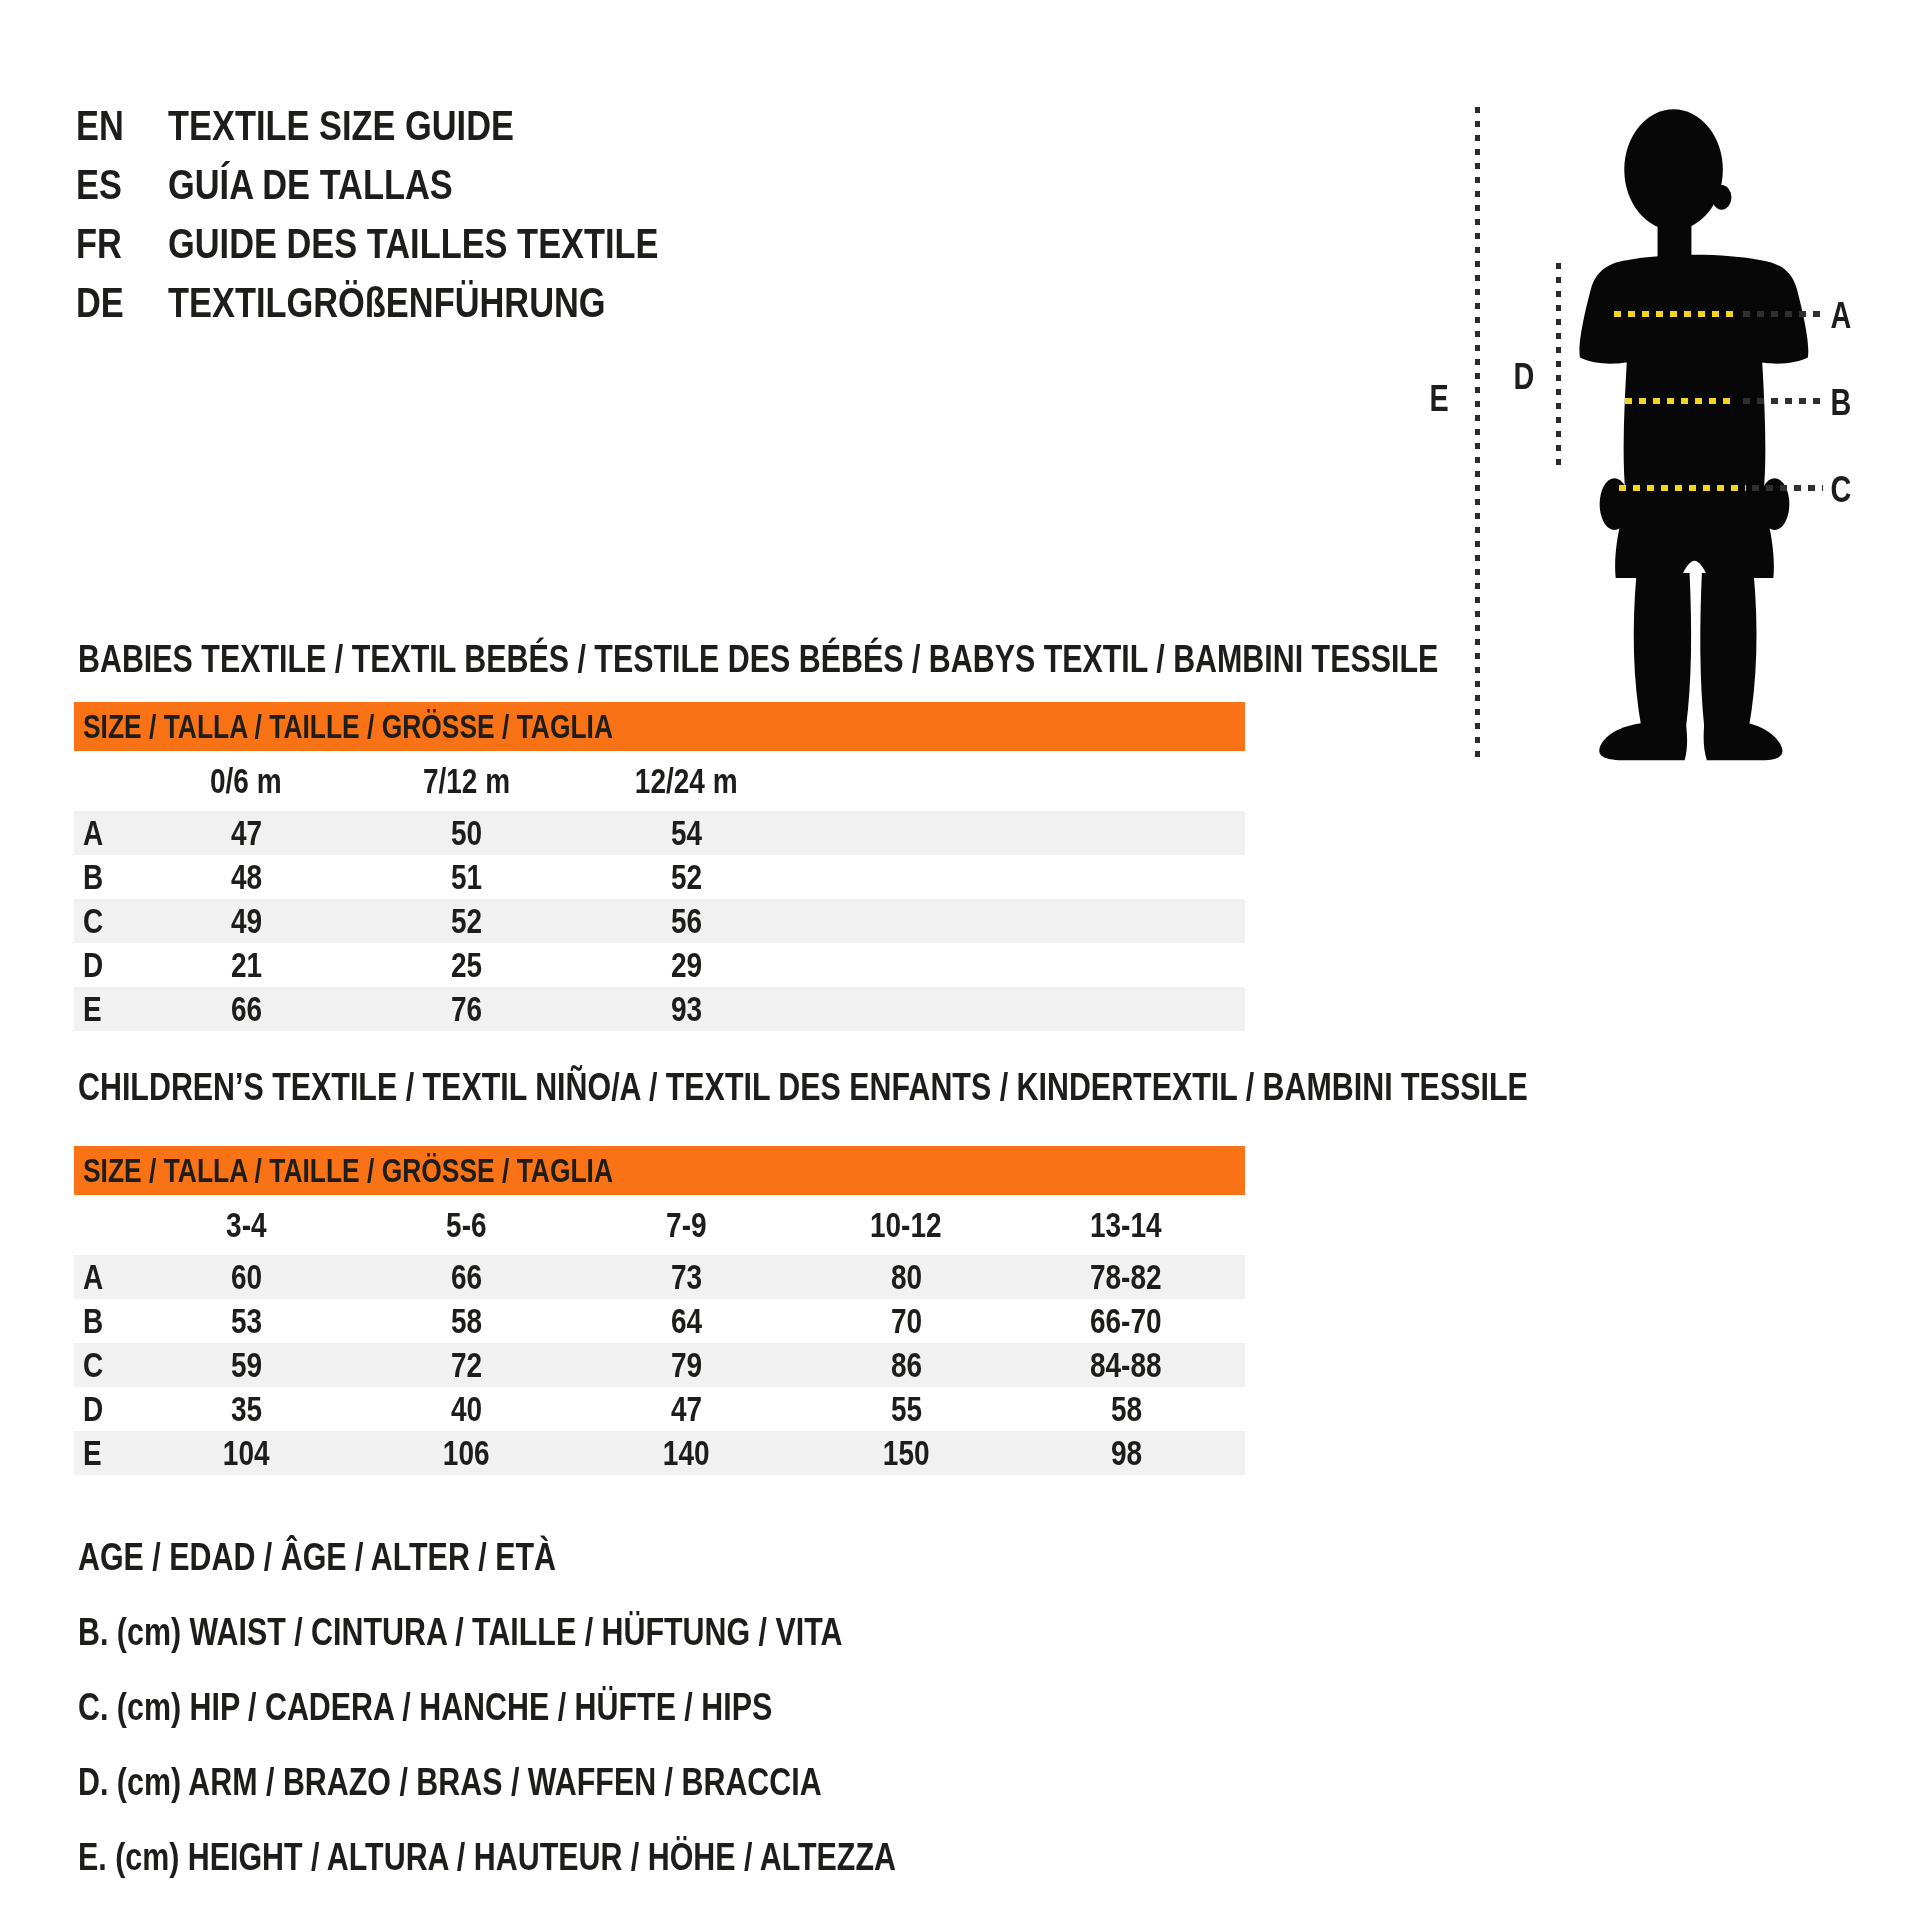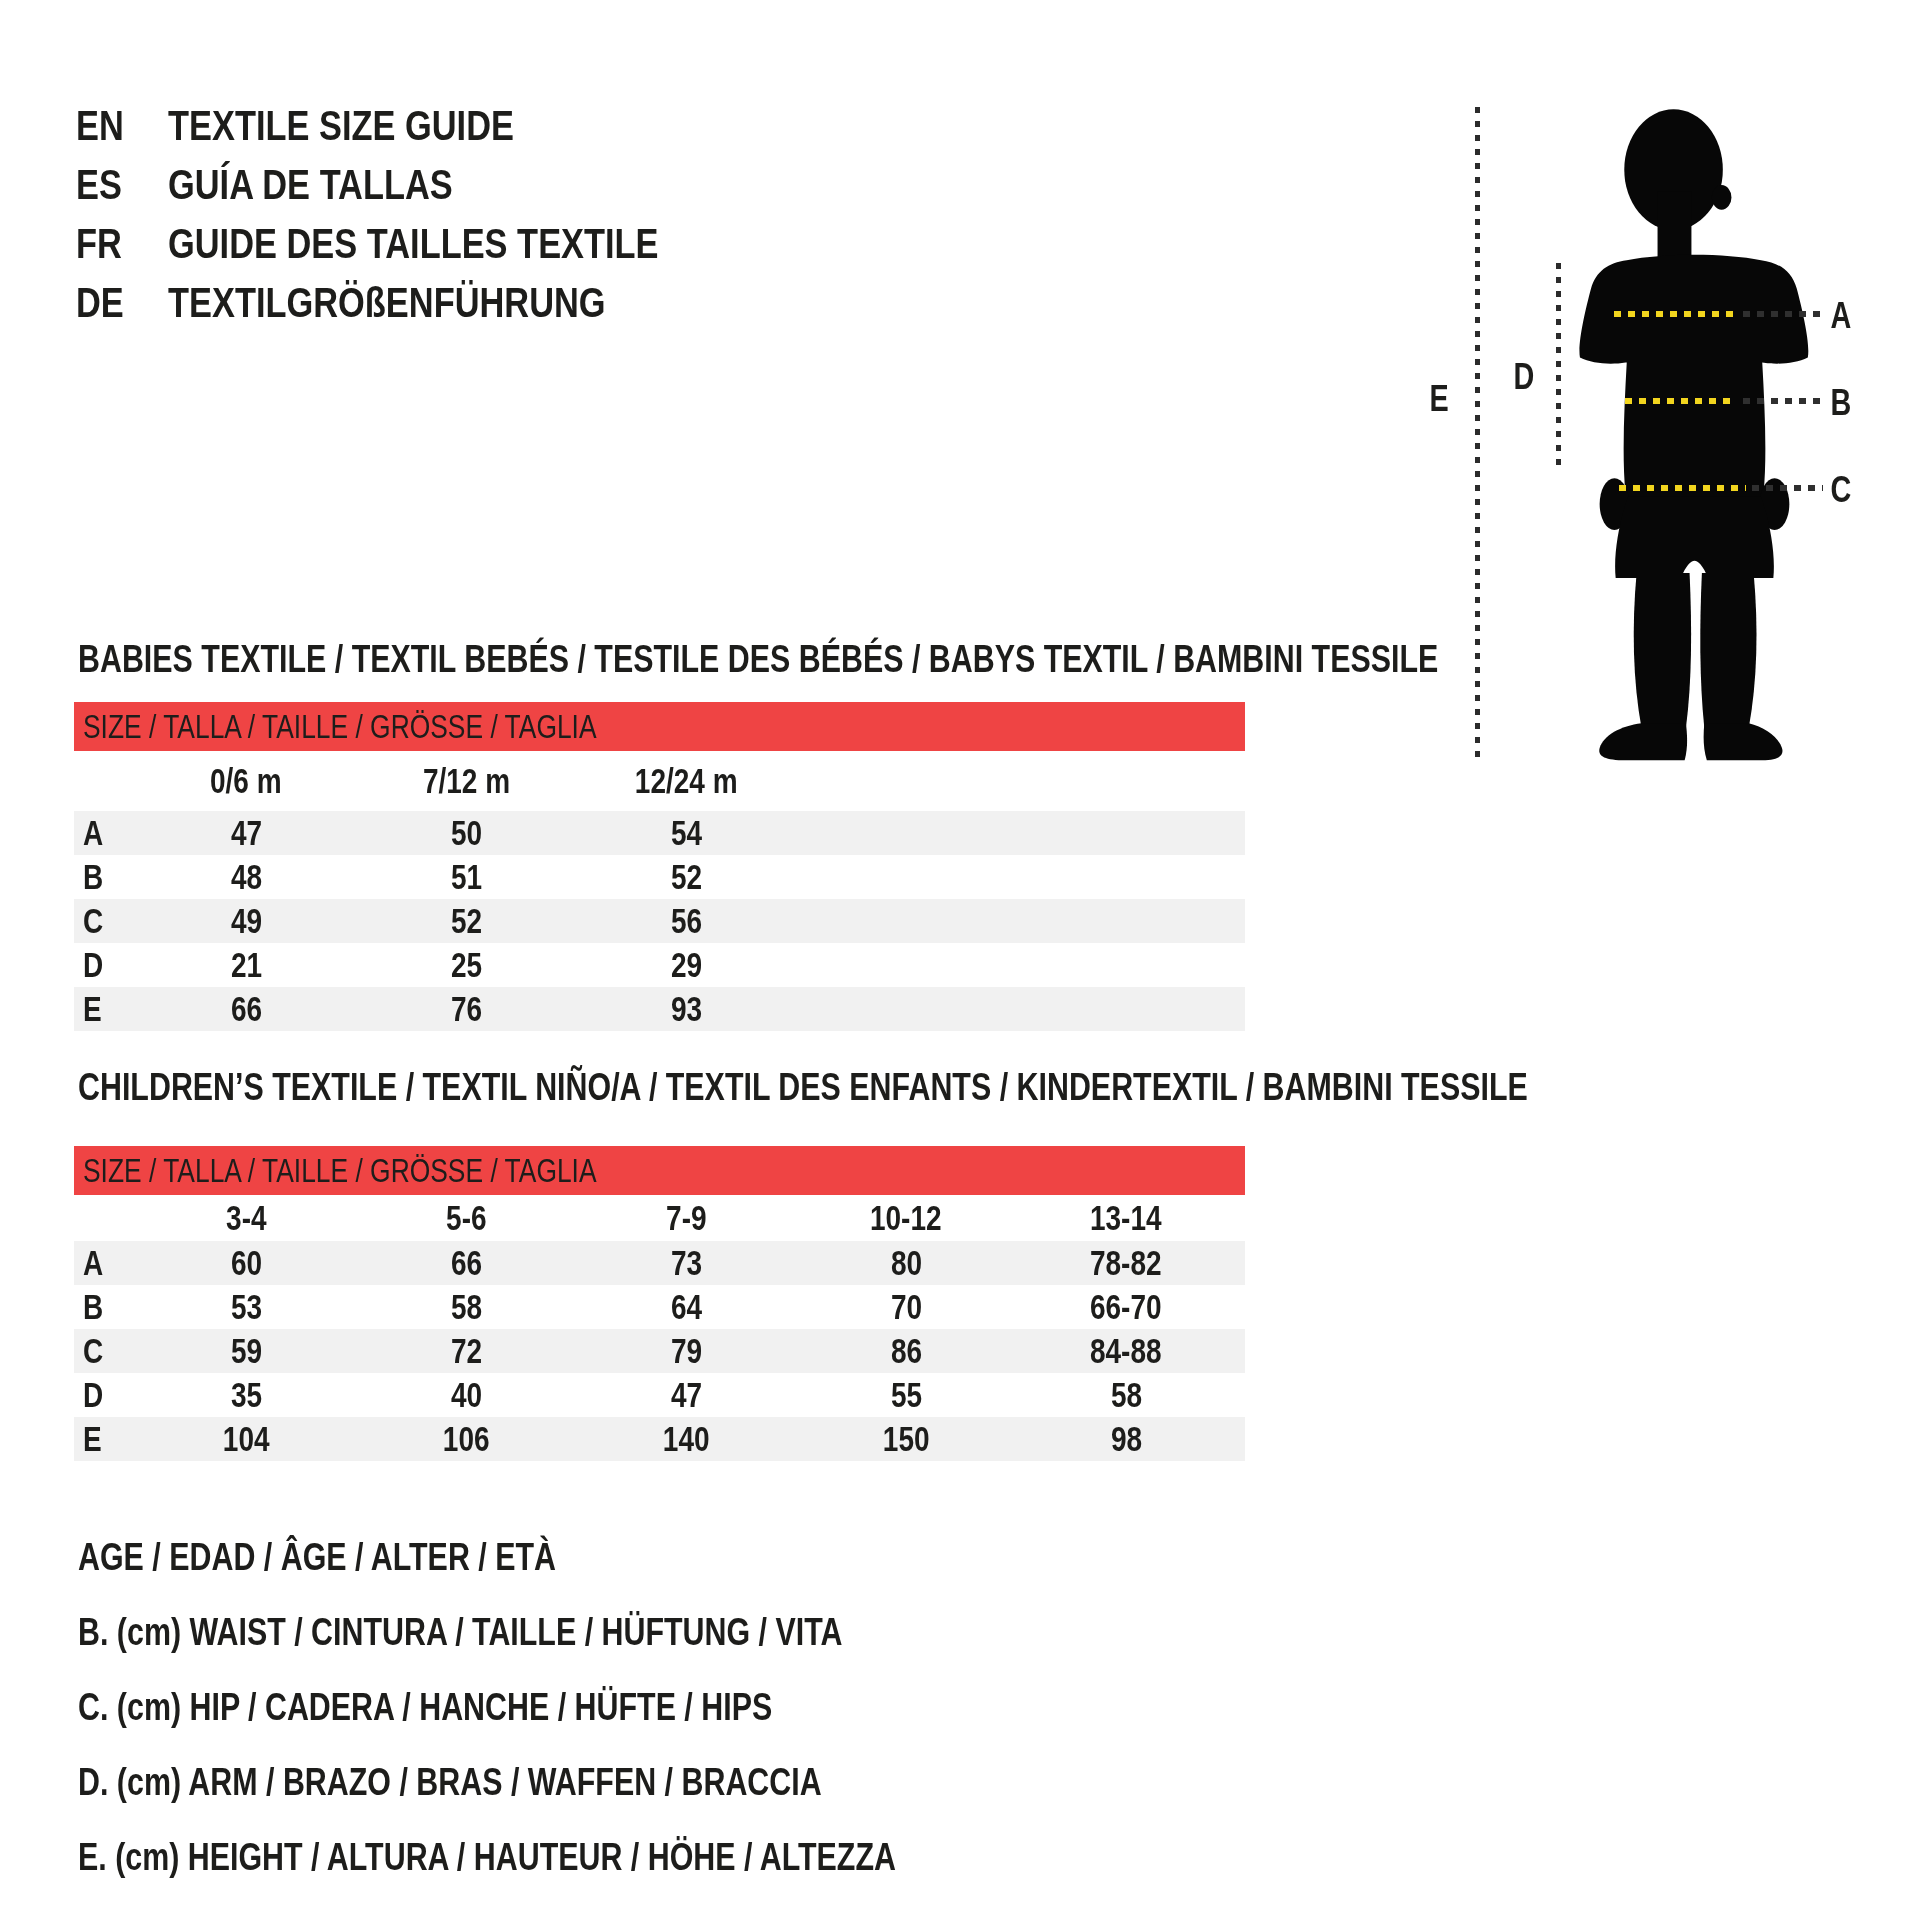--- a/index.html
+++ b/index.html
@@ -40,27 +40,27 @@
 
   
   .heading{position:absolute;left:78px;font-size:38px;font-weight:700;}
   .h-babies{top:638px;}
   .h-children{top:1066px;}
 
   
   .table{position:absolute;left:74px;width:1171px;}
   .tbl-babies{top:702px;}
   .tbl-children{top:1146px;}
-  .size-bar{height:49px;background:#ef4444;display:flex;align-items:center;padding-left:8.6px;box-sizing:border-box;
-    font-size:33px;font-weight:400;}
+  .size-bar{height:49px;background:#f97316;display:flex;align-items:center;padding-left:8.6px;box-sizing:border-box;
+    font-size:33px;font-weight:700;}
   .row{display:grid;align-items:center;font-size:35px;font-weight:700;}
   .tbl-babies .row{grid-template-columns:62px 220px 220px 220px 1fr;}
   .tbl-children .row{grid-template-columns:62px 220px 220px 220px 220px 220px 1fr;}
   .row.head{height:60px;}
-  .tbl-children .row.head{height:46px;}
+  .tbl-children .row.head{height:60px;}
   .row.data{height:44px;}
   .row.alt{background:#f1f1f1;}
   .cell{display:flex;justify-content:center;align-items:center;}
   .cell.rlabel{justify-content:flex-start;padding-left:8.6px;}
 
   
   .legend{position:absolute;left:78px;top:1512px;}
   .legend-line{height:59px;display:flex;align-items:center;font-size:38px;font-weight:700;margin-top:16px;}
 </style>
 </head>

